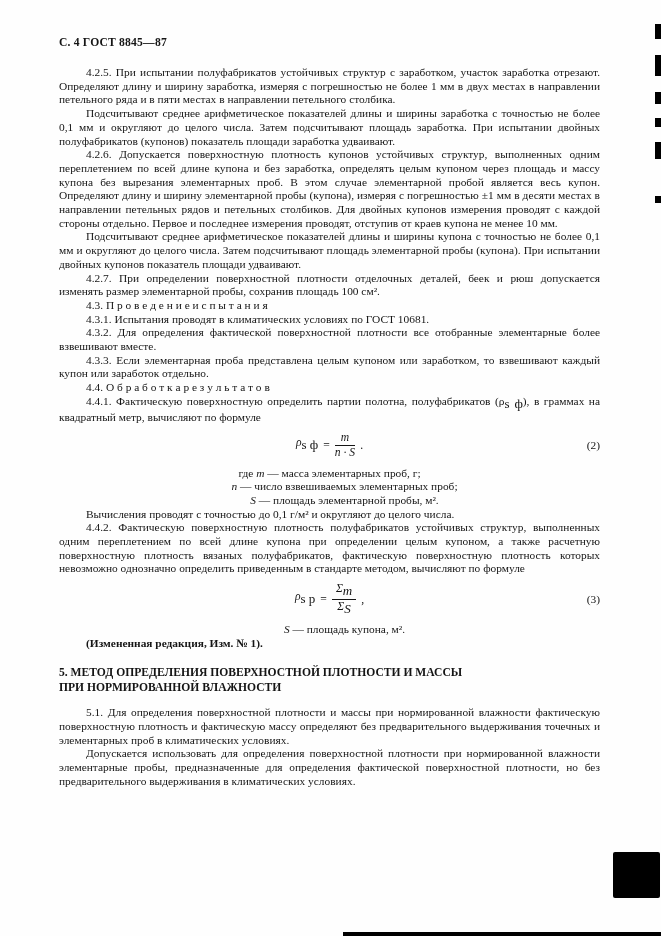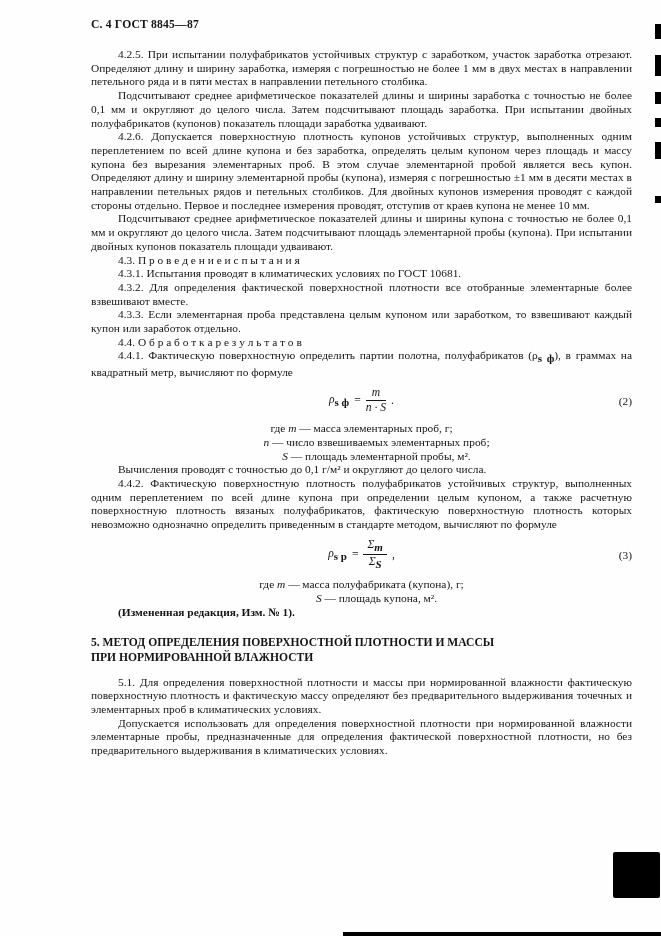--- a/index.html
+++ b/index.html
@@ -2,31 +2,31 @@
 <html><head>
 <meta charset="utf-8">
 <style>
   html,body{margin:0;padding:0;}
   body{
     width:661px;height:936px;position:relative;overflow:hidden;
     background:#ffffff;color:#151515;
     font-family:"Liberation Serif", serif;
   }
   .page{position:absolute;inset:0;background:#fefefe;}
-  .content{position:absolute;left:59px;top:18px;width:541px;margin-left:32px;}
+  .content{position:absolute;left:59px;top:36px;width:541px;}
   .header{font-weight:bold;font-size:11.6px;margin-bottom:17px;letter-spacing:.2px;}
   p{margin:0;font-size:11.4px;line-height:13.7px;text-align:justify;text-indent:27px;}
   p.bold{font-weight:bold;}
   .def{margin-left:30px;text-indent:0;text-align:center;font-size:11.4px;line-height:13.7px;}
   .def.first{text-indent:-30px;}
   .def i, .fvar i{font-style:italic;}
   
   .formula-row{position:relative;text-align:center;margin:7px 0 8px 0;font-size:11.6px;}
   .formula-inner{display:inline-flex;align-items:center;gap:5px;}
-  .fsub{font-size:11px;font-weight:bold;}
+  .fsub{font-size:13px;}
   .frac{display:inline-block;vertical-align:middle;text-align:center;}
   .frac .num{display:block;border-bottom:1px solid #151515;padding:0 4px 1px 4px;line-height:12px;}
   .frac .den{display:block;padding-top:1px;line-height:12px;}
   .eqnum{position:absolute;right:0;top:50%;transform:translateY(-50%);font-size:11.4px;}
   
   .sec5{margin:15px 0 11px 0;text-align:left;font-weight:bold;font-size:11.6px;line-height:15px;text-indent:0;}
   
   .edge-dash{position:absolute;right:0;width:6px;background:#000;}
   .d1{top:24px;height:15px;}
   .d2{top:55px;height:21px;}
@@ -42,20 +42,21 @@
 
 <div class="page">
   <div class="content">
 
     <div class="header">С. 4 ГОСТ 8845—87</div>
 
     <p>4.2.5. При испытании полуфабрикатов устойчивых структур с заработком, участок заработка отрезают. Определяют длину и ширину заработка, измеряя с погрешностью не более 1 мм в двух местах в направлении петельного ряда и в пяти местах в направлении петельного столбика.</p>
     <p>Подсчитывают среднее арифметическое показателей длины и ширины заработка с точностью не более 0,1 мм и округляют до целого числа. Затем подсчитывают площадь заработка. При испытании двойных полуфабрикатов (купонов) показатель площади заработка удваивают.</p>
     <p>4.2.6. Допускается поверхностную плотность купонов устойчивых структур, выполненных одним переплетением по всей длине купона и без заработка, определять целым купоном через площадь и массу купона без вырезания элементарных проб. В этом случае элементарной пробой является весь купон. Определяют длину и ширину элементарной пробы (купона), измеряя с погрешностью ±1 мм в десяти местах в направлении петельных рядов и петельных столбиков. Для двойных купонов измерения проводят с каждой стороны отдельно. Первое и последнее измерения проводят, отступив от краев купона не менее 10 мм.</p>
     <p>Подсчитывают среднее арифметическое показателей длины и ширины купона с точностью не более 0,1 мм и округляют до целого числа. Затем подсчитывают площадь элементарной пробы (купона). При испытании двойных купонов показатель площади удваивают.</p>
+    <p>4.2.7. При определении поверхностной плотности отделочных деталей, беек и рюш допускается изменять размер элементарной пробы, сохранив площадь 100 см².</p>
 
     <p>4.3. П р о в е д е н и е   и с п ы т а н и я</p>
     <p>4.3.1. Испытания проводят в климатических условиях по ГОСТ 10681.</p>
     <p>4.3.2. Для определения фактической поверхностной плотности все отобранные элементарные более взвешивают вместе.</p>
     <p>4.3.3. Если элементарная проба представлена целым купоном или заработком, то взвешивают каждый купон или заработок отдельно.</p>
 
     <p>4.4. О б р а б о т к а   р е з у л ь т а т о в</p>
 
     <p><span>4.4.1. Фактическую поверхностную определить партии полотна, полуфабрикатов (ρ</span><sub class="fsub">s ф</sub><span>), в граммах на квадратный метр, вычисляют по формуле</span></p>
 
@@ -85,21 +86,20 @@
         <span>=</span>
         <span class="frac">
           <span class="num"><i><span>Σ</span><sub class="fsub">m</sub></i></span>
           <span class="den"><i><span>Σ</span><sub class="fsub">S</sub></i></span>
         </span>
         <span>,</span>
       </span>
       <span class="eqnum">(3)</span>
     </div>
 
-    <p class="def first"><span>где </span><i>m</i><span> — масса полуфабриката (купона), г;</span></p>
     <p class="def"><i>S</i><span> — площадь купона, м².</span></p>
 
     <p class="bold">(Измененная редакция, Изм. № 1).</p>
 
     <div class="sec5">
       <div>5. МЕТОД ОПРЕДЕЛЕНИЯ ПОВЕРХНОСТНОЙ ПЛОТНОСТИ И МАССЫ</div>
       <div>ПРИ НОРМИРОВАННОЙ ВЛАЖНОСТИ</div>
     </div>
 
     <p>5.1. Для определения поверхностной плотности и массы при нормированной влажности фактическую поверхностную плотность и фактическую массу определяют без предварительного выдерживания точечных и элементарных проб в климатических условиях.</p>

